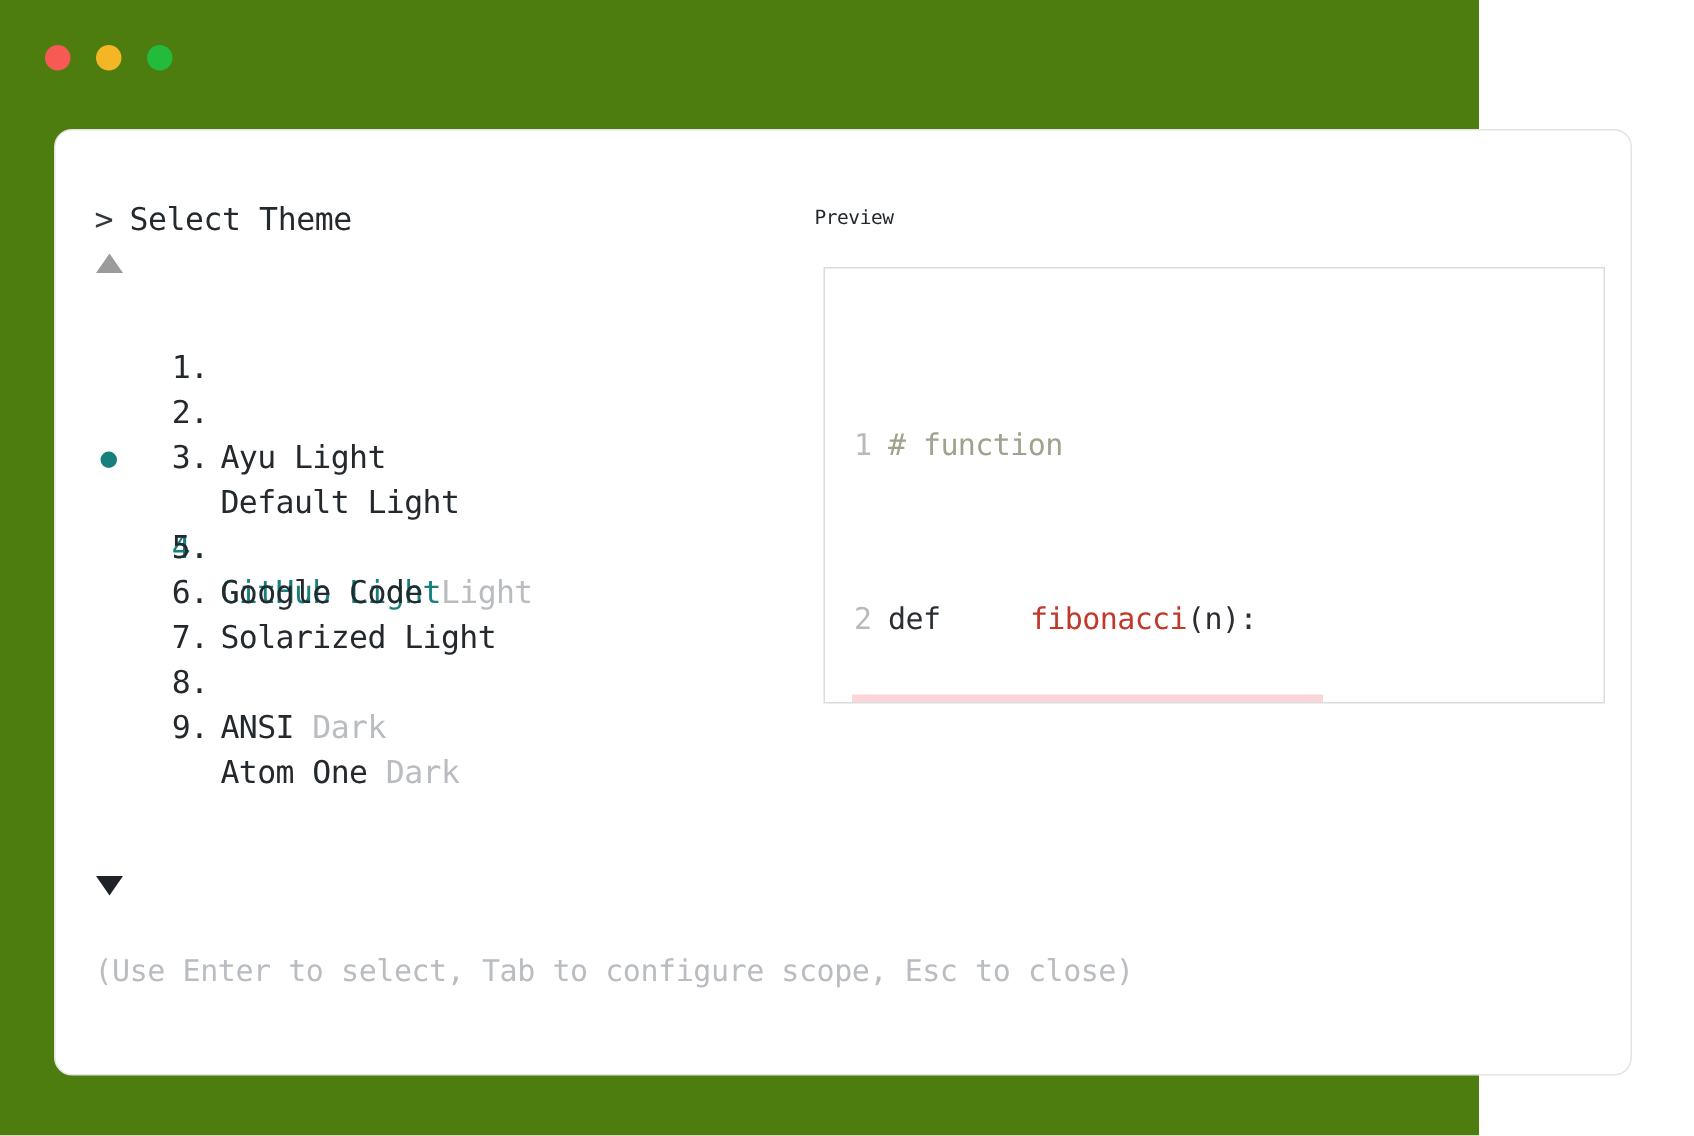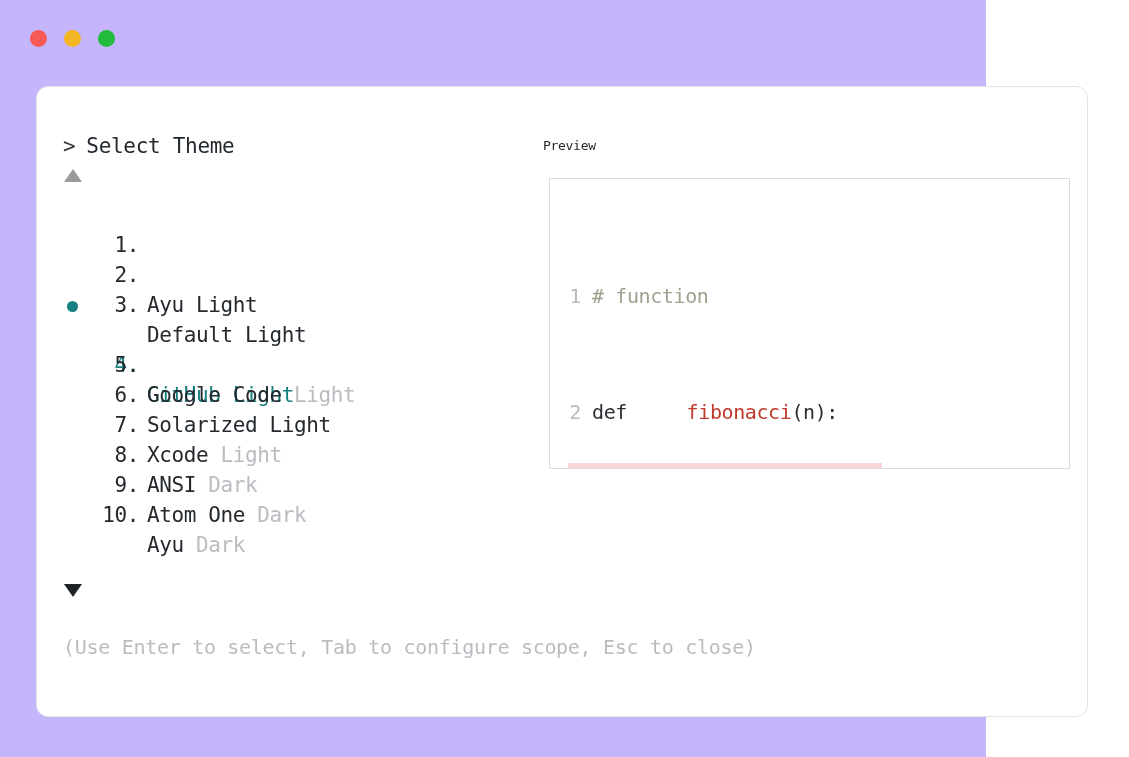--- a/index.html
+++ b/index.html
@@ -10,21 +10,21 @@
   body {
     width: 1129px;
     height: 757px;
     font-family: "DejaVu Sans Mono", "Liberation Mono", monospace;
     -webkit-font-smoothing: antialiased;
   }
   .window {
     position: relative;
     width: 986px;
     height: 757px;
-    background: #c4b5fd;
+    background: #4d7c0f;
     box-sizing: border-box;
     text-decoration: underline;
   }
   
   .titlebar {
     position: absolute;
     left: 30px;
     top: 30px;
     display: flex;
     gap: 17px;
@@ -264,37 +264,32 @@
             <span class="row-name"><span>Google Code</span> <span class="row-variant muted">Light</span></span>
           </div>
 
           <div class="theme-row">
             <span class="row-num">6.</span>
             <span class="row-name"><span>Solarized</span> <span class="row-variant">Light</span></span>
           </div>
 
           <div class="theme-row">
             <span class="row-num">7.</span>
-            <span class="row-name"><span>Xcode</span> <span class="row-variant muted">Light</span></span>
           </div>
 
           <div class="theme-row">
             <span class="row-num">8.</span>
             <span class="row-name"><span>ANSI</span> <span class="row-variant muted">Dark</span></span>
           </div>
 
           <div class="theme-row">
             <span class="row-num">9.</span>
             <span class="row-name"><span>Atom One</span> <span class="row-variant muted">Dark</span></span>
           </div>
 
-          <div class="theme-row">
-            <span class="row-num">10.</span>
-            <span class="row-name"><span>Ayu</span> <span class="row-variant muted">Dark</span></span>
-          </div>
 
 
 
         </div>
 
         <div class="footer-hint">(Use Enter to select, Tab to configure scope, Esc to close)</div>
       </div>
 
       <div class="right-pane">
         <div class="preview-label">Preview</div>

